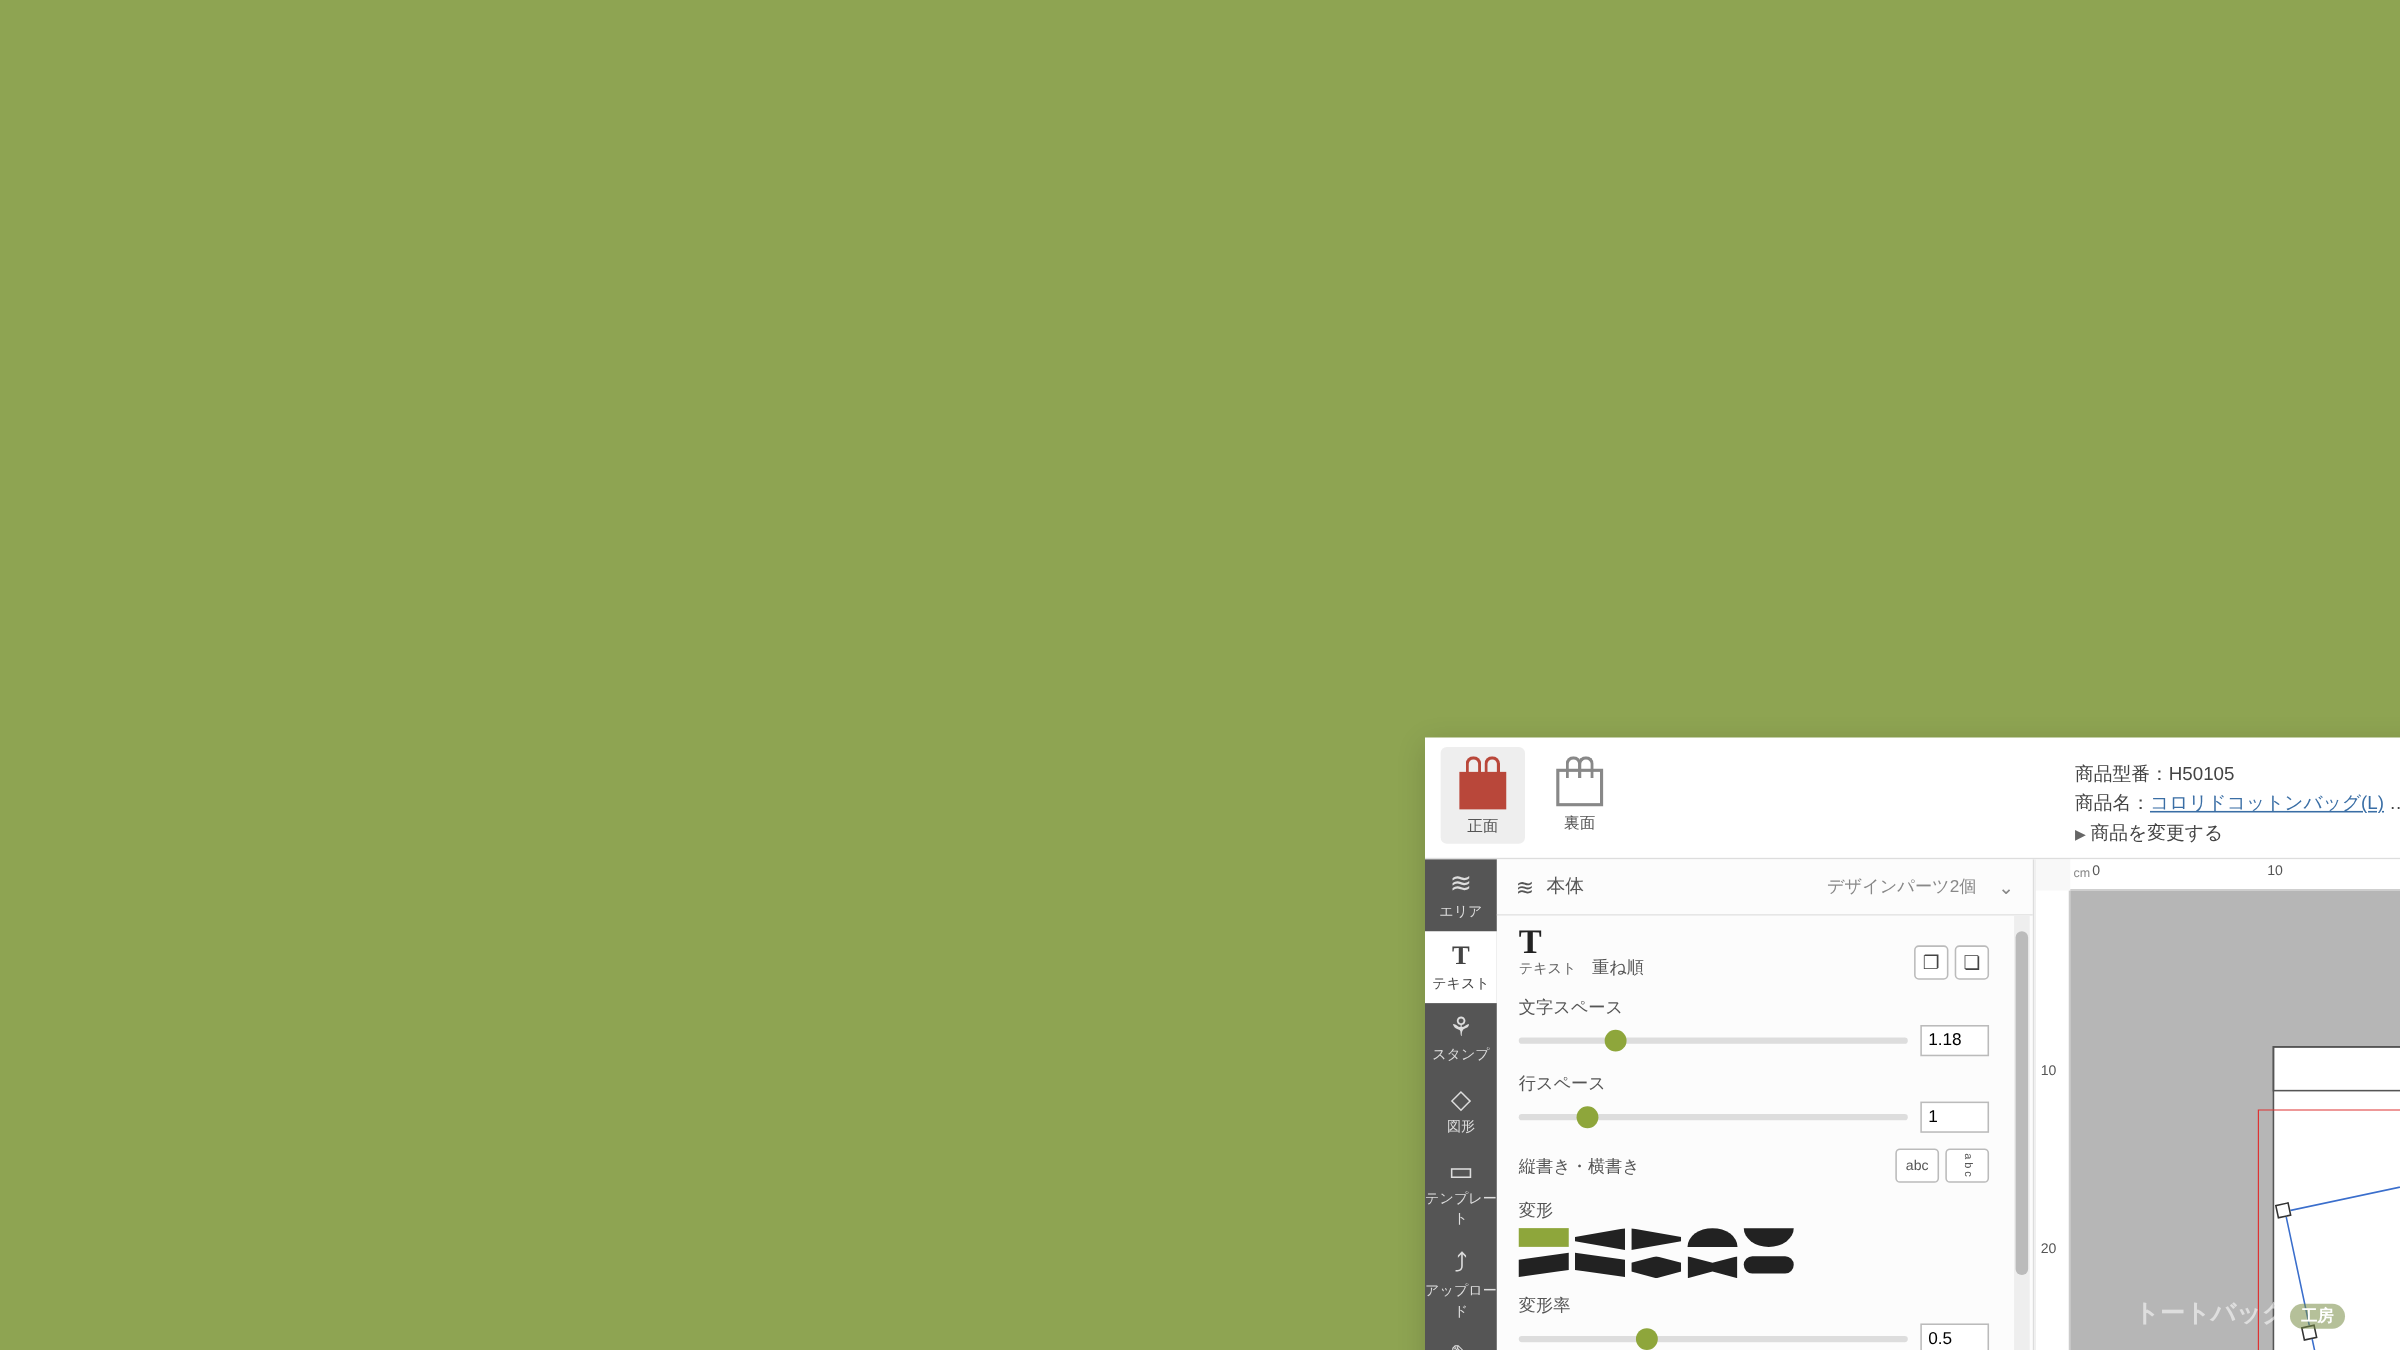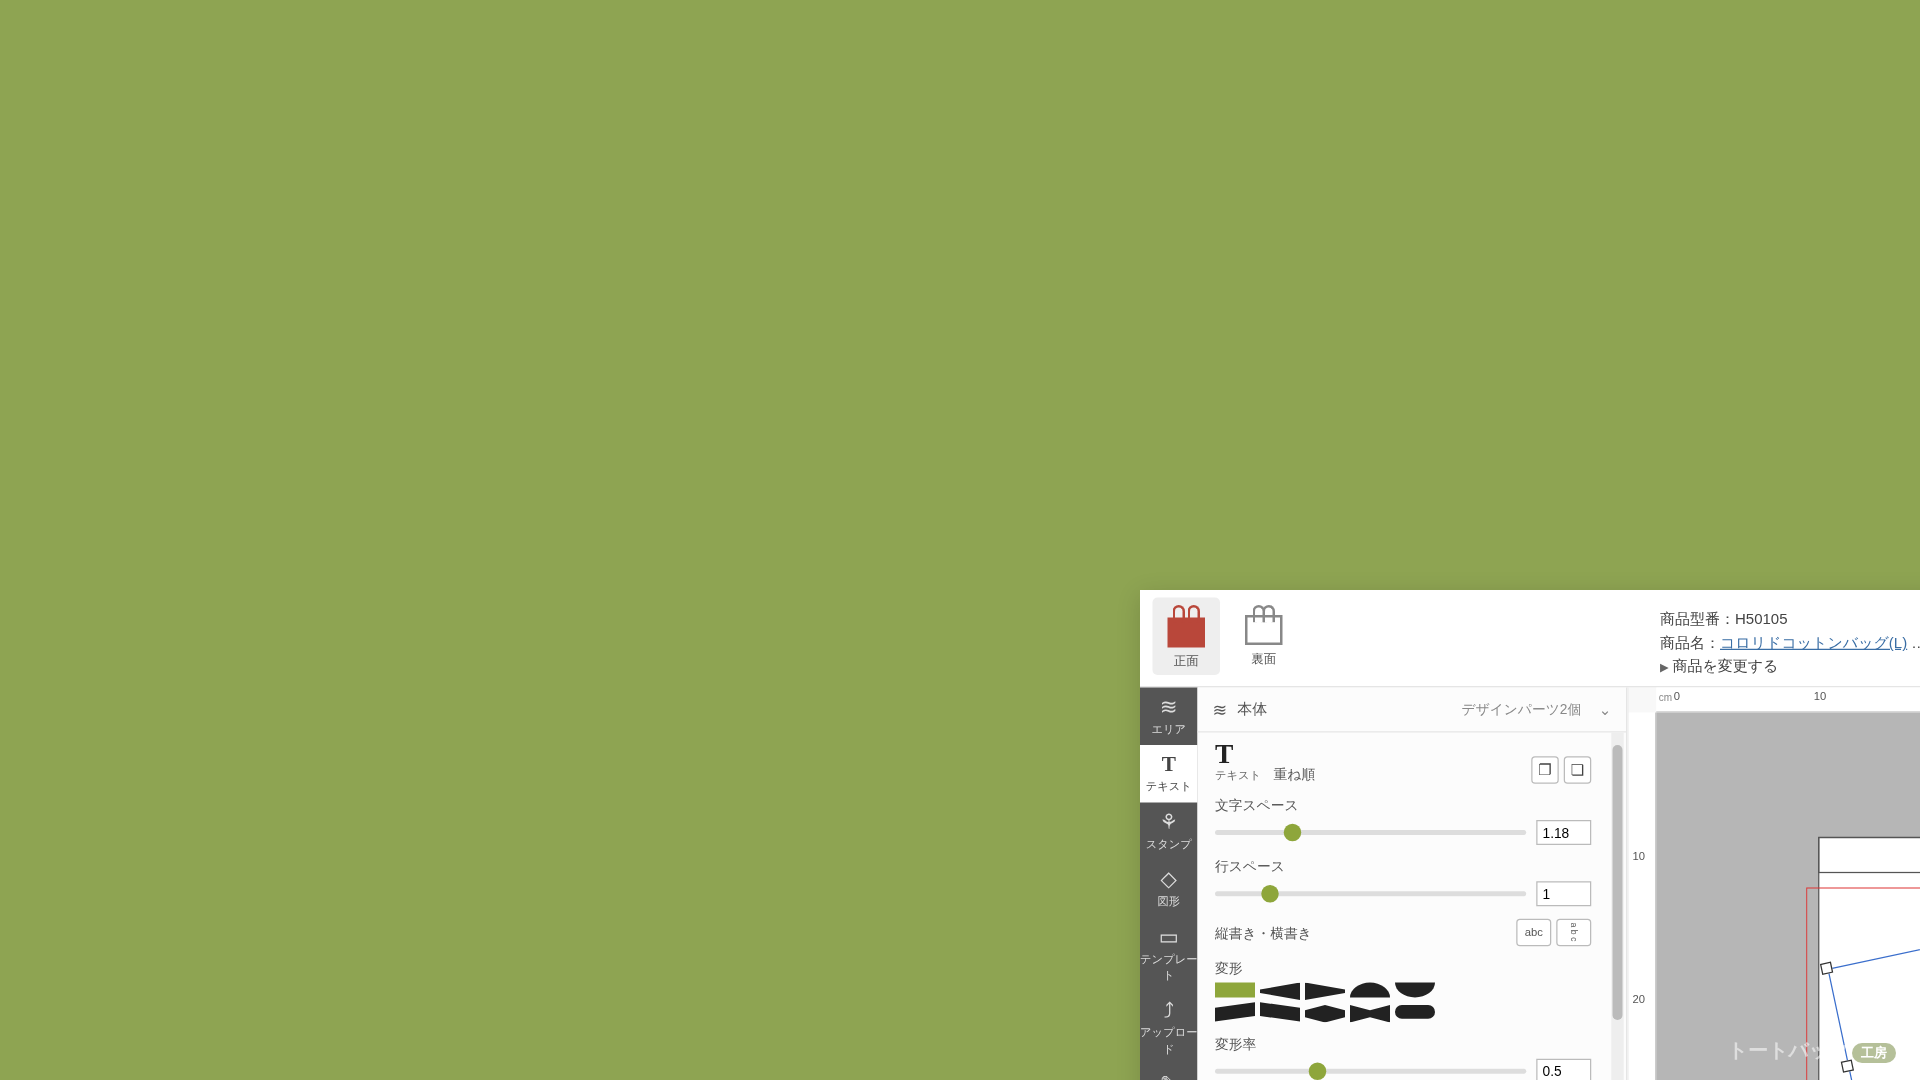--- a/index.html
+++ b/index.html
@@ -79,21 +79,21 @@
   .printarea svg{position:absolute;left:0;top:0}
 
   .textsel{position:absolute;left:150px;top:170px;width:320px;height:160px;transform:rotate(-12deg)}
   .textsel .bbox{position:absolute;inset:0;border:1px solid #3a6ecc}
   .hndl{position:absolute;width:9px;height:9px;background:#fff;border:1px solid #333}
   .h-tl{left:-5px;top:-5px}
   .h-ml{left:-5px;top:50%;margin-top:-5px}
   .greentext{position:absolute;inset:12px;display:flex;flex-direction:column;align-items:center;justify-content:center;color:#2f9a4a;font-weight:700;font-style:italic}
 
   
-  .wm{position:absolute;right:24px;bottom:16px;font-size:20px;font-weight:700;color:rgba(255,255,255,.55)}
+  .wm{position:absolute;right:44px;bottom:16px;font-size:20px;font-weight:700;color:rgba(255,255,255,.55)}
   .wm .pill{display:inline-block;background:rgba(120,140,70,.55);color:#fff;border-radius:14px;padding:1px 9px;font-size:13px;margin-left:2px}
 </style>
 </head>
 <body>
 
 <div class="stage">
 
 <div class="app">
 
   <div class="hdr">

